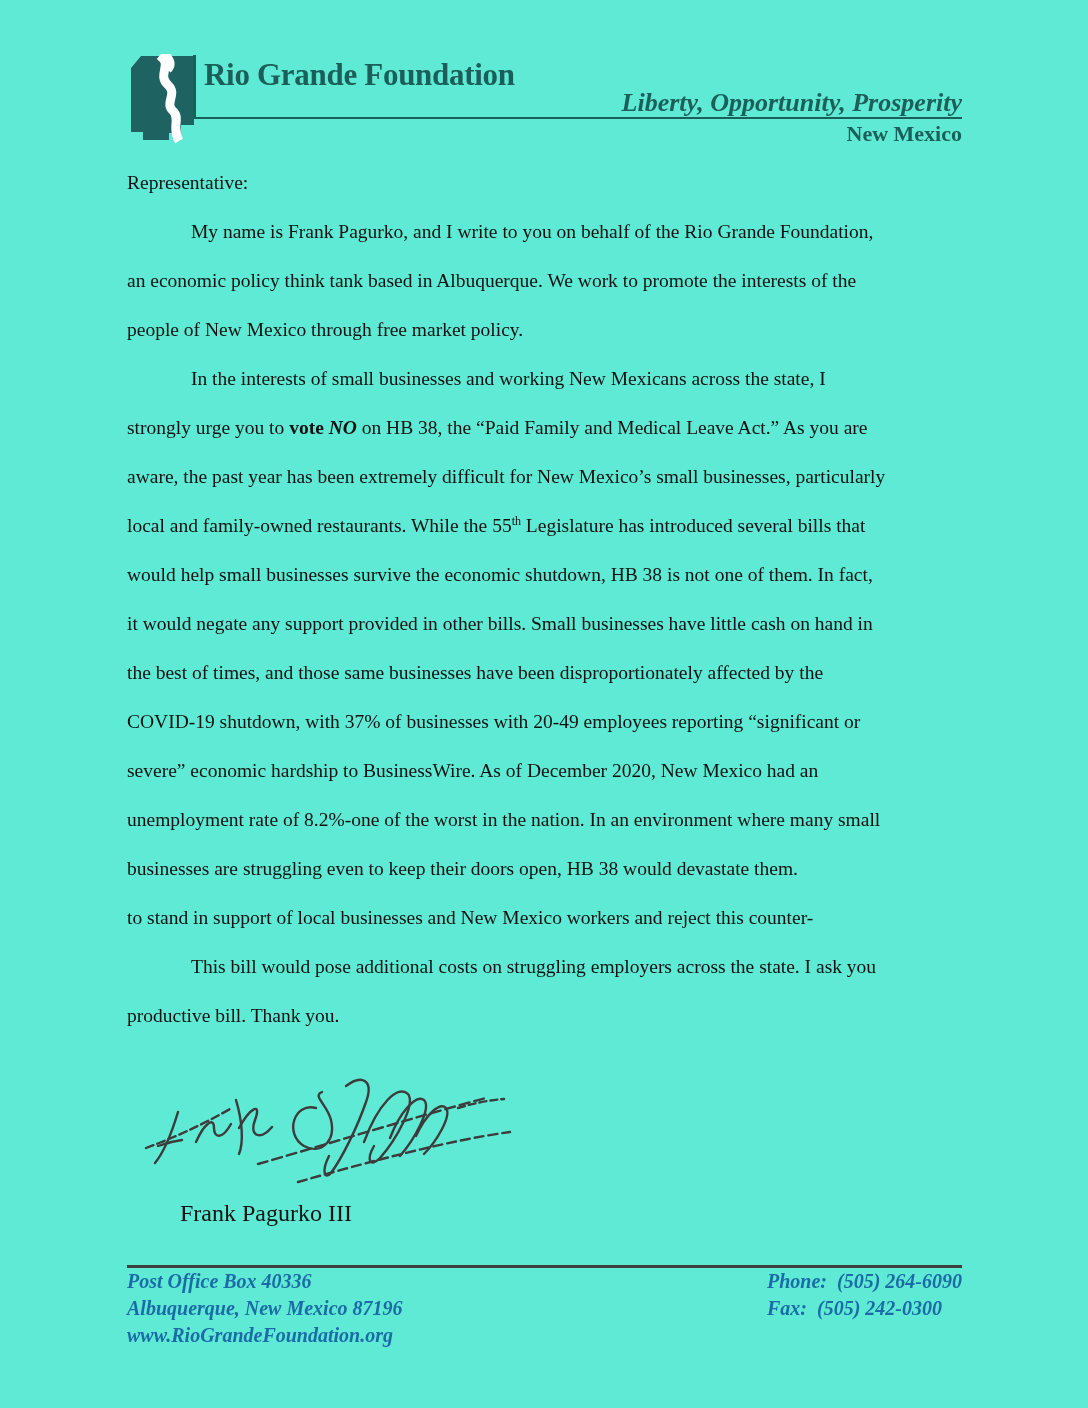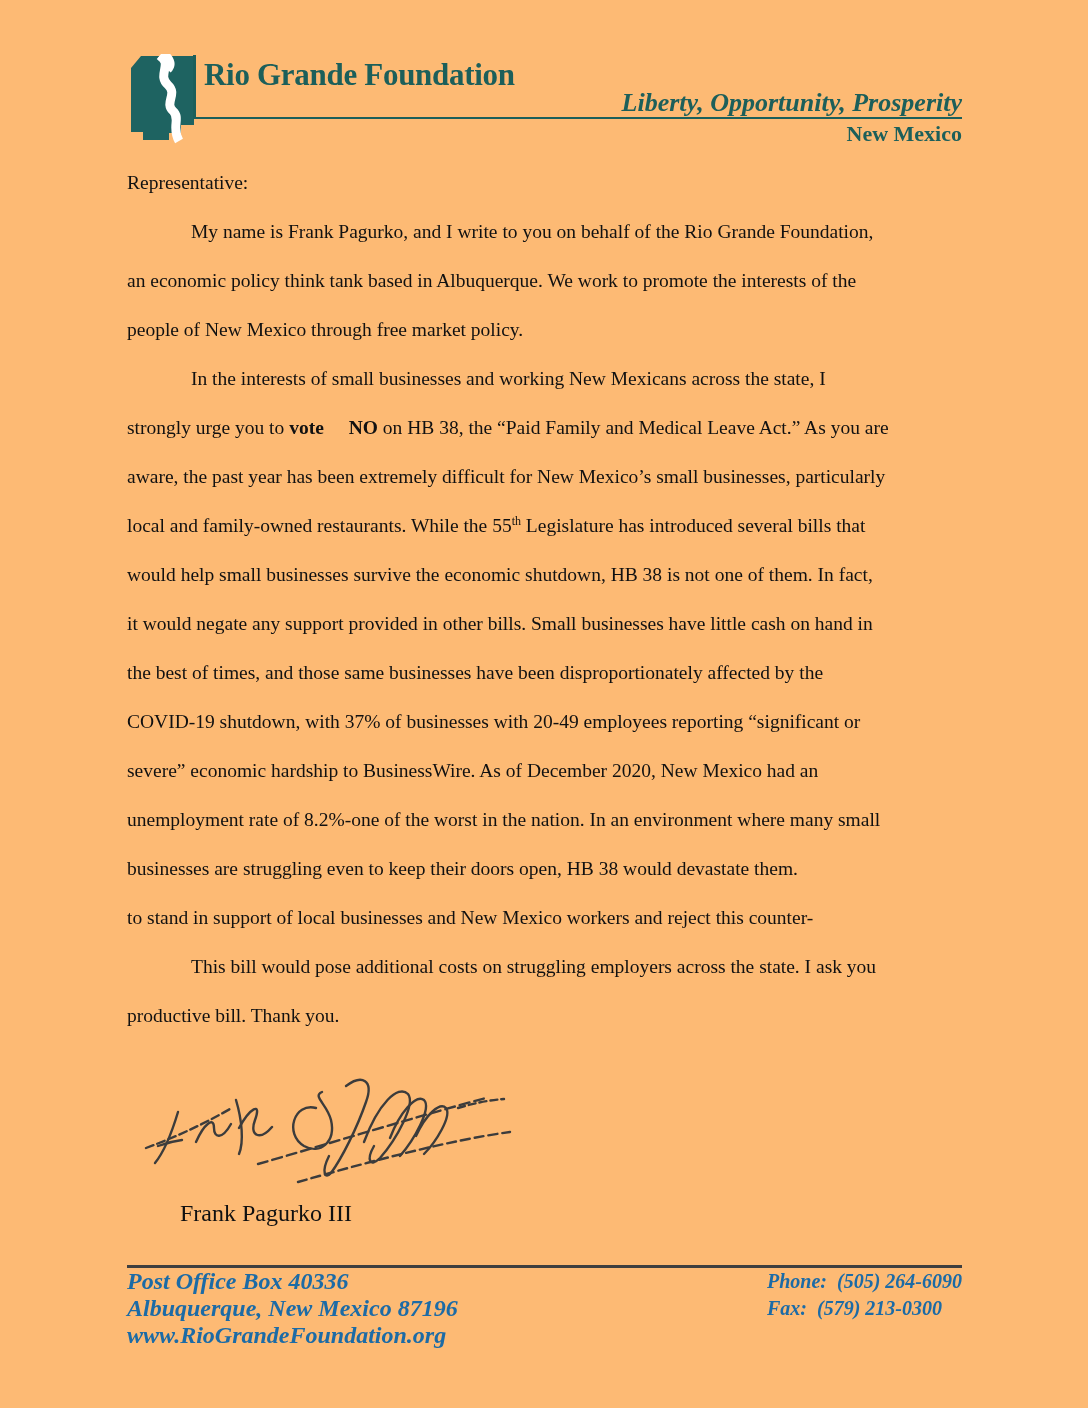--- a/index.html
+++ b/index.html
@@ -1,19 +1,19 @@
 <!DOCTYPE html>
 <html><head>
 <meta charset="utf-8">
 <style>
   html,body{margin:0;padding:0;background:#e8e8e8;}
   .page{
     position:relative;
     width:1088px;height:1408px;
-    background:#fdba74;
+    background:#5eead4;
     margin:0 auto;
     overflow:hidden;
     font-family:"Liberation Serif", serif;
     color:#111111;
   }
   
   .logo{position:absolute;left:128px;top:54px;width:68px;height:90px;}
   .v-divider{position:absolute;left:193px;top:55px;width:3px;height:63px;background:#1c5f5a;}
   .org-title{
     position:absolute;left:204px;top:57px;
@@ -34,33 +34,33 @@
   
   .letter-body{
     position:absolute;left:127px;top:158px;width:845px;
     font-size:19.5px;
   }
   .body-line{
     height:49px;line-height:49px;white-space:nowrap;
   }
   .body-line.indent{padding-left:64px;}
   .bold{font-weight:bold;}
-  .italic{margin-left:20px;}
+  .italic{font-style:italic;}
   .sup{font-size:12px;vertical-align:super;line-height:0;}
   
   .signature{position:absolute;left:138px;top:1046px;width:380px;height:150px;}
   .signer-name{
     position:absolute;left:180px;top:1200px;
     font-size:24px;line-height:27px;white-space:nowrap;
   }
   
   .footer-rule{position:absolute;left:127px;top:1265px;width:835px;height:3px;background:#3f3f3f;}
   .footer-address{
     position:absolute;left:127px;top:1268px;
-    font-size:24px;font-weight:bold;font-style:italic;color:#1c6ba6;
+    font-size:20px;font-weight:bold;font-style:italic;color:#1c6ba6;
     line-height:27px;white-space:nowrap;
   }
   .footer-contact{
     position:absolute;right:126px;top:1268px;text-align:left;
     font-size:20px;font-weight:bold;font-style:italic;color:#1c6ba6;
     line-height:27px;white-space:nowrap;
   }
   .contact-label{display:inline-block;margin-right:10px;}
 </style>
 </head>
@@ -123,16 +123,16 @@
   <div class="signer-name">Frank Pagurko III</div>
 
   <div class="footer-rule"></div>
   <div class="footer-address">
     <div>Post Office Box 40336</div>
     <div>Albuquerque, New Mexico 87196</div>
     <div>www.RioGrandeFoundation.org</div>
   </div>
   <div class="footer-contact">
     <div><span class="contact-label">Phone:</span><span>(505) 264-6090</span></div>
-    <div><span class="contact-label">Fax:</span><span>(579) 213-0300</span></div>
+    <div><span class="contact-label">Fax:</span><span>(505) 242-0300</span></div>
   </div>
 
 </div>
 
 </body></html>

